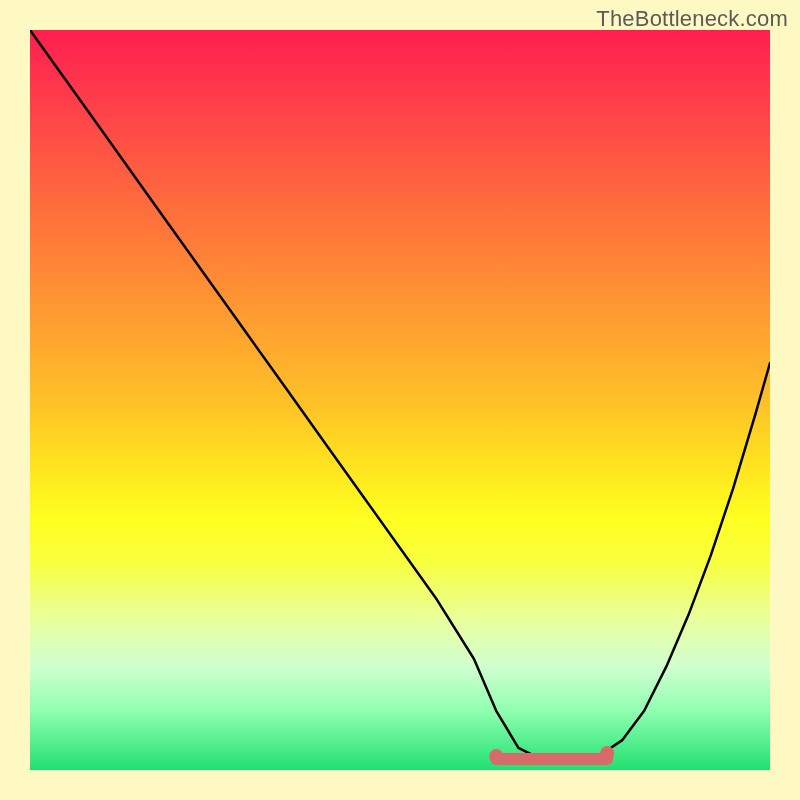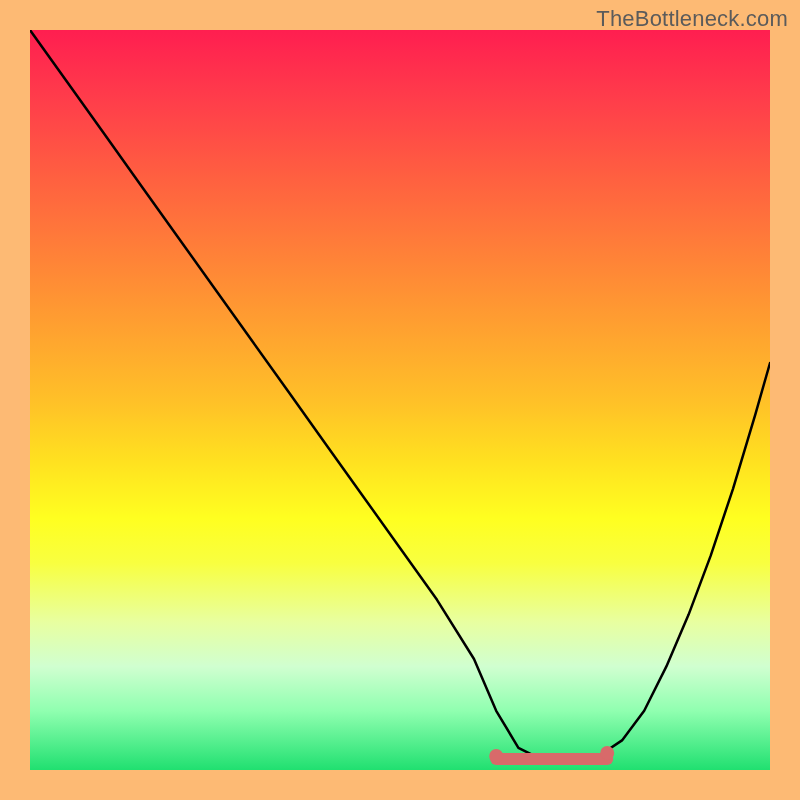--- a/index.html
+++ b/index.html
@@ -10,21 +10,21 @@
     background: #000;
     overflow: hidden;
     font-family: Arial, Helvetica, sans-serif;
   }
   .frame {
     position: absolute;
     left: 0;
     top: 0;
     width: 800px;
     height: 800px;
-    background: #fdba74;
+    background: #fef9c3;
   }
   .plot {
     position: absolute;
     left: 30px;
     top: 30px;
     width: 740px;
     height: 740px;
     background: linear-gradient(to bottom,
       #ff1e50 0%,
       #ff3f4a 10%,

